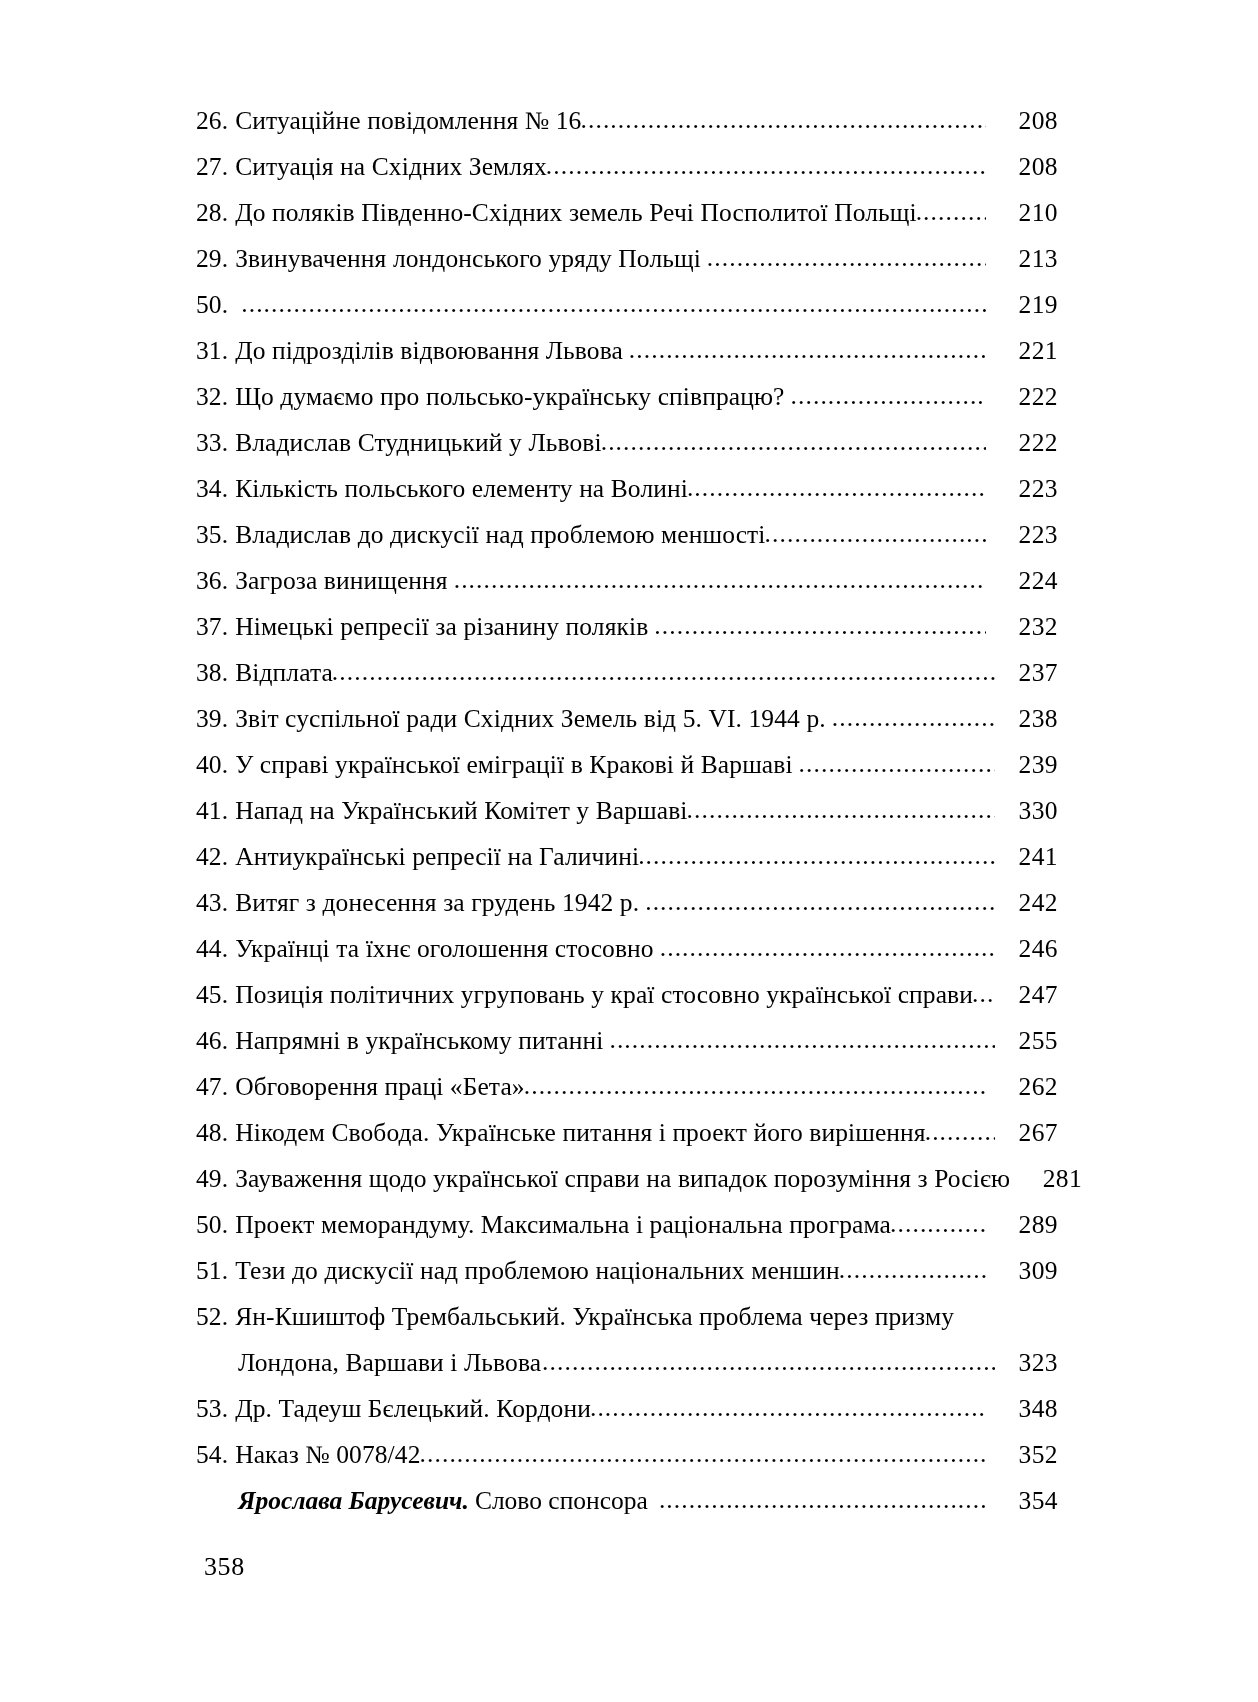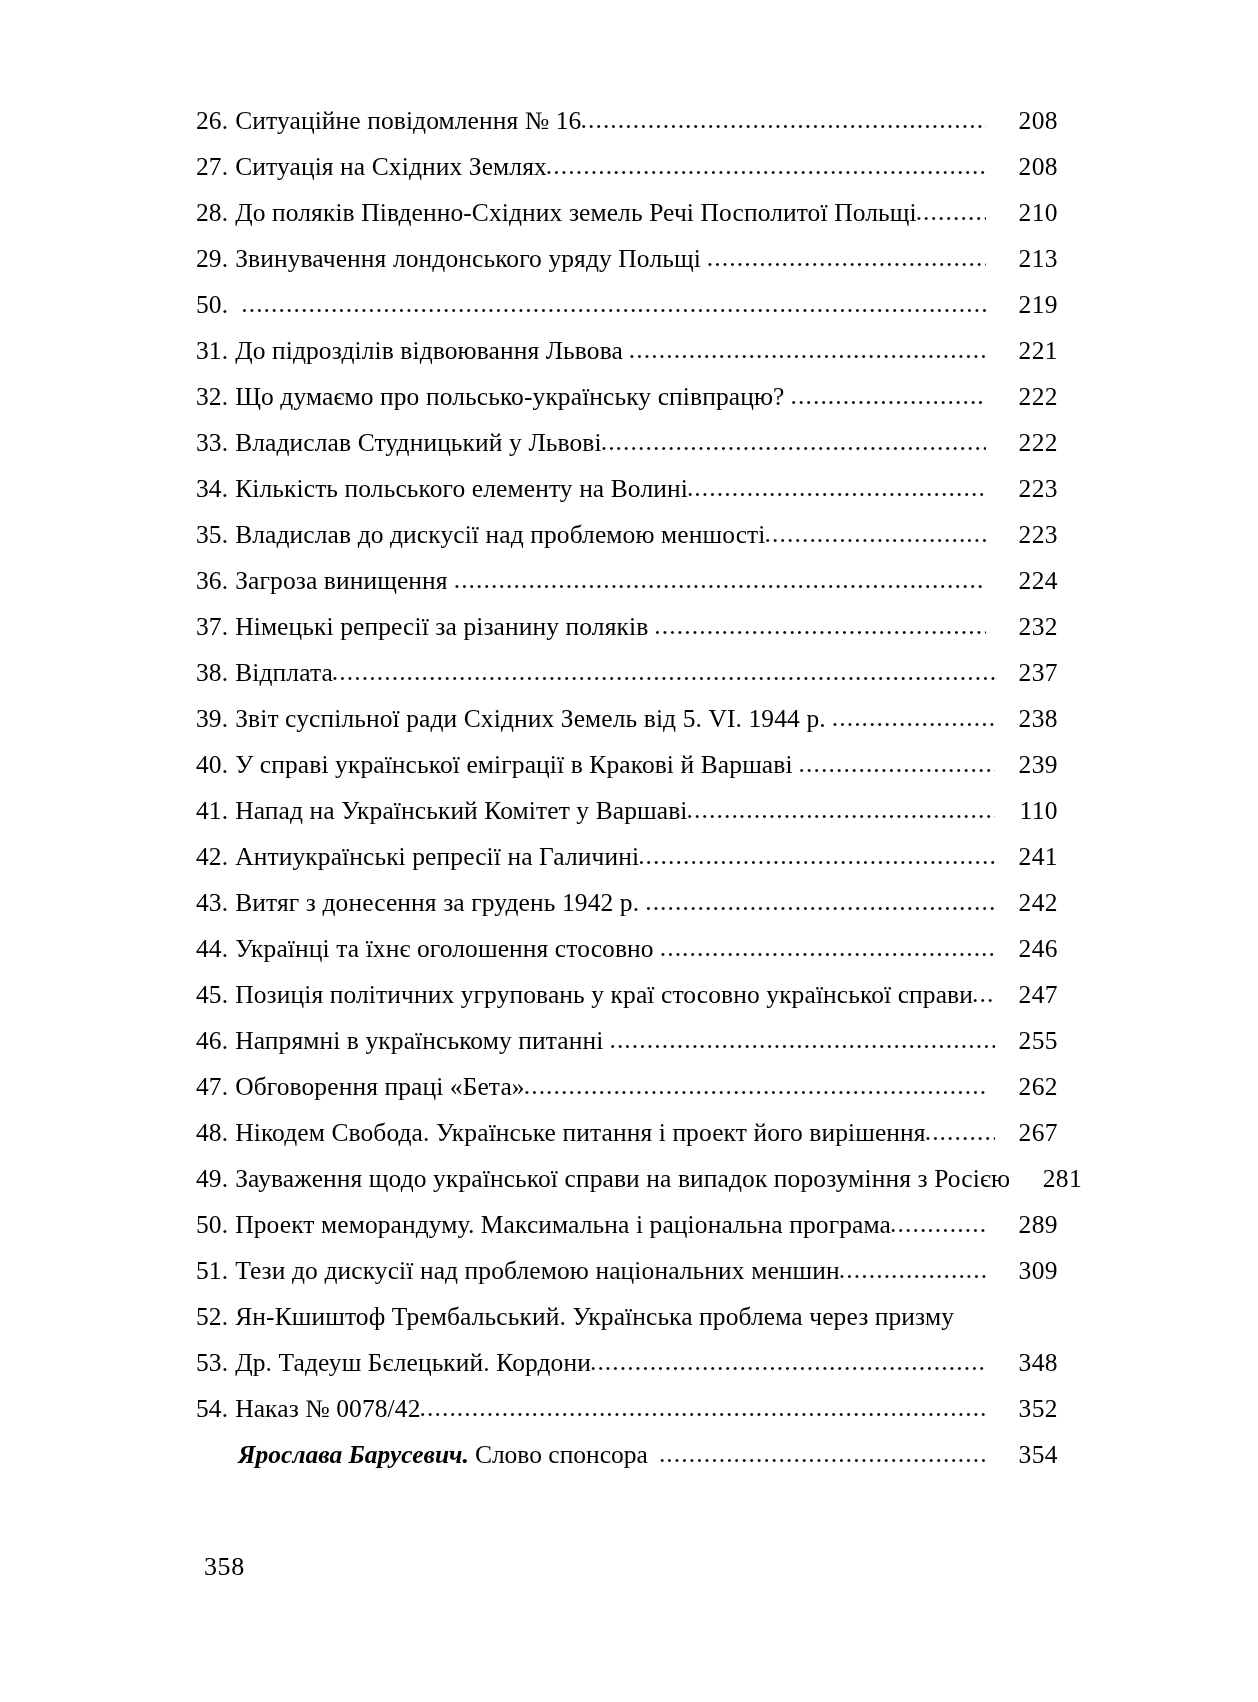--- a/index.html
+++ b/index.html
@@ -239,21 +239,21 @@
       <span class="entry-num">40.</span>
       <span class="entry-title">У справі української еміграції в Кракові й Варшаві</span>
       <span class="leader"></span>
       <span class="entry-page">239</span>
     </div>
 
     <div class="toc-entry tight pad-none">
       <span class="entry-num">41.</span>
       <span class="entry-title">Напад на Український Комітет у Варшаві</span>
       <span class="leader"></span>
-      <span class="entry-page">110</span>
+      <span class="entry-page">330</span>
     </div>
 
     <div class="toc-entry tight pad-none">
       <span class="entry-num">42.</span>
       <span class="entry-title">Антиукраїнські репресії на Галичині</span>
       <span class="leader"></span>
       <span class="entry-page">241</span>
     </div>
 
     <div class="toc-entry loose pad-none">
@@ -317,20 +317,25 @@
       <span class="entry-title">Тези до дискусії над проблемою  національних меншин</span>
       <span class="leader"></span>
       <span class="entry-page">309</span>
     </div>
 
     <div class="toc-entry wrapped">
       <div class="line-one">
         <span class="entry-num">52.</span>
         <span class="entry-title">Ян-Кшиштоф Трембальський. Українська проблема через призму</span>
       </div>
+      <div class="line-two">
+        <span class="entry-title">Лондона, Варшави і Львова</span>
+        <span class="leader"></span>
+        <span class="entry-page">323</span>
+      </div>
     </div>
 
     <div class="toc-entry tight pad-wide">
       <span class="entry-num">53.</span>
       <span class="entry-title">Др. Тадеуш Бєлецький. Кордони</span>
       <span class="leader"></span>
       <span class="entry-page">348</span>
     </div>
 
     <div class="toc-entry tight pad-wide">

